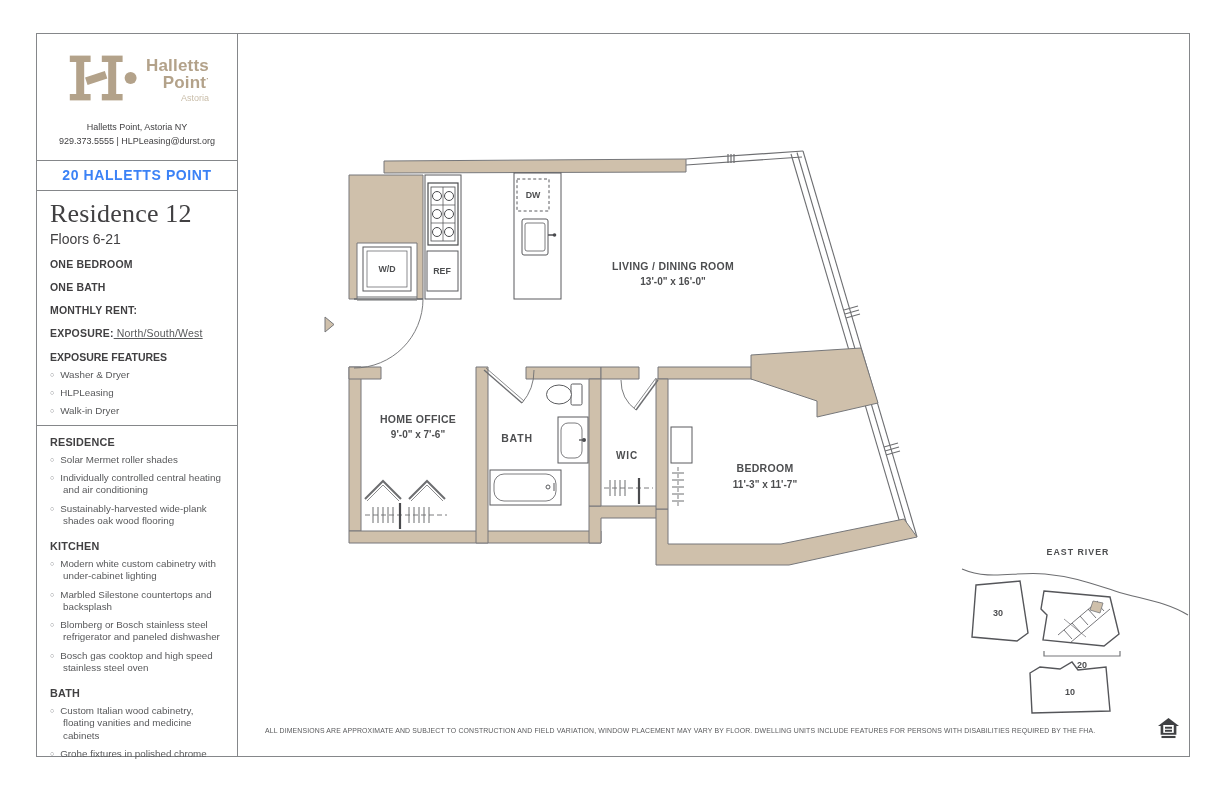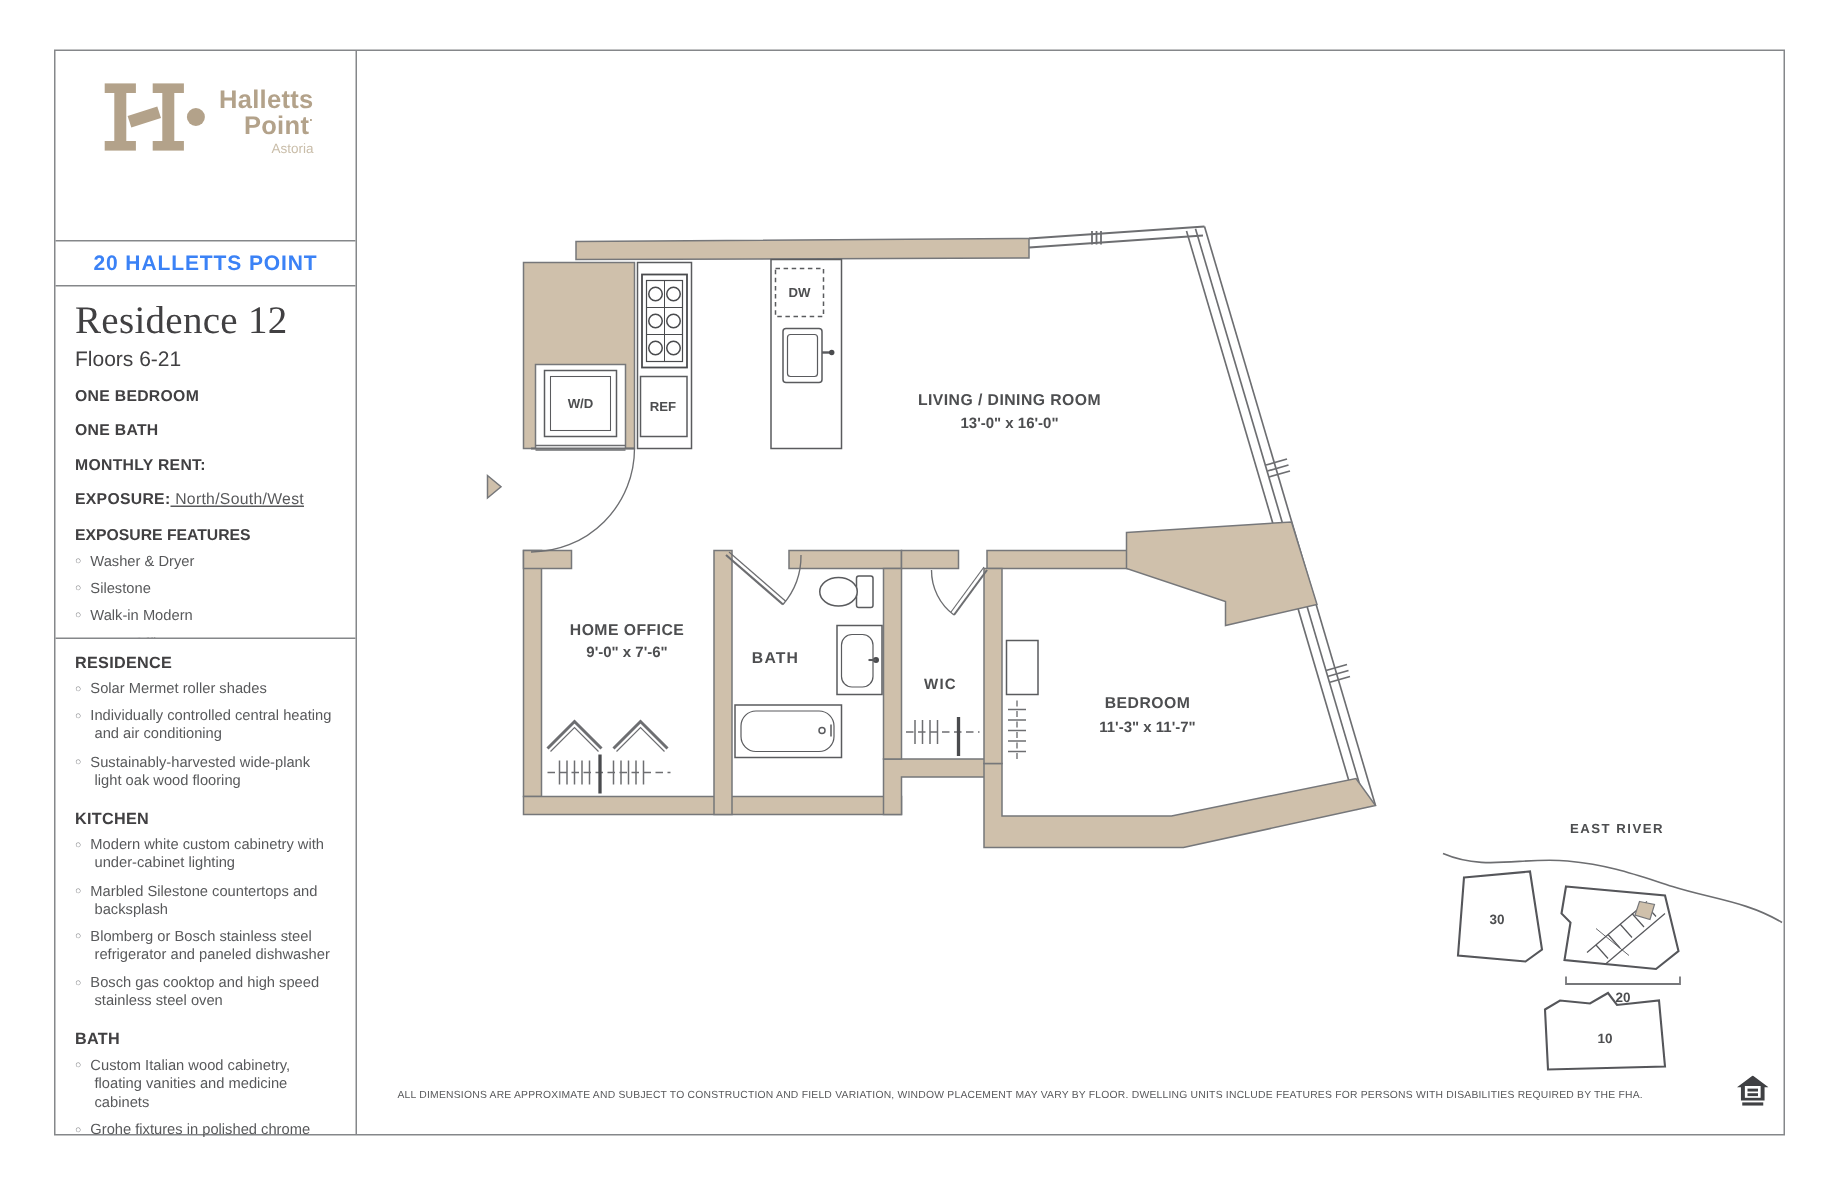--- a/index.html
+++ b/index.html
@@ -67,48 +67,52 @@
               <circle cx="82" cy="36" r="7.5"></circle>
             </g>
           </svg>
         </span>
         <span class="brand-text">
           <div class="brand-name"><span>Halletts</span></div>
           <div class="brand-name"><span>Point</span><span class="brand-mark">·</span></div>
           <div class="brand-tag">Astoria</div>
         </span>
       </div>
+      <div class="address-block">
+        <div>Halletts Point, Astoria NY</div>
+        <div>929.373.5555 | HLPLeasing@durst.org</div>
+      </div>
     </div>
 
     <div class="building-header">20 HALLETTS POINT</div>
 
     <div class="residence-info">
       <h1 class="residence-title">Residence 12</h1>
       <div class="residence-floors">Floors 6-21</div>
       <div class="spec-line">ONE BEDROOM</div>
       <div class="spec-line">ONE BATH</div>
       <div class="spec-line">MONTHLY RENT:</div>
       <div class="spec-line"><span>EXPOSURE:</span><span class="spec-value"> North/South/West</span></div>
       <div class="features-title">EXPOSURE FEATURES</div>
       <ul class="dot-list">
 
       <li>Washer &amp; Dryer</li>
-          <li>Silestone</li>
-          <li>Walk-in Modern</li>
+          <li>HLPLeasing</li>
+          <li>Walk-in Dryer</li>
           <li>Home Office</li>
         </ul>
     </div>
 
     <div class="amenities">
       <div class="amenity-header" style="margin-top:6px">RESIDENCE</div>
       <ul class="dot-list">
 
       <li>Solar Mermet roller shades</li>
           <li>Individually controlled central heating and air conditioning</li>
-          <li>Sustainably-harvested wide-plank light oak wood flooring</li>
+          <li>Sustainably-harvested wide-plank shades oak wood flooring</li>
         </ul>
       <div class="amenity-header">KITCHEN</div>
       <ul class="dot-list">
 
       <li>Modern white custom cabinetry with under-cabinet lighting</li>
           <li>Marbled Silestone countertops and backsplash</li>
           <li>Blomberg or Bosch stainless steel refrigerator and paneled dishwasher</li>
           <li>Bosch gas cooktop and high speed stainless steel oven</li>
         </ul>
       <div class="amenity-header">BATH</div>

